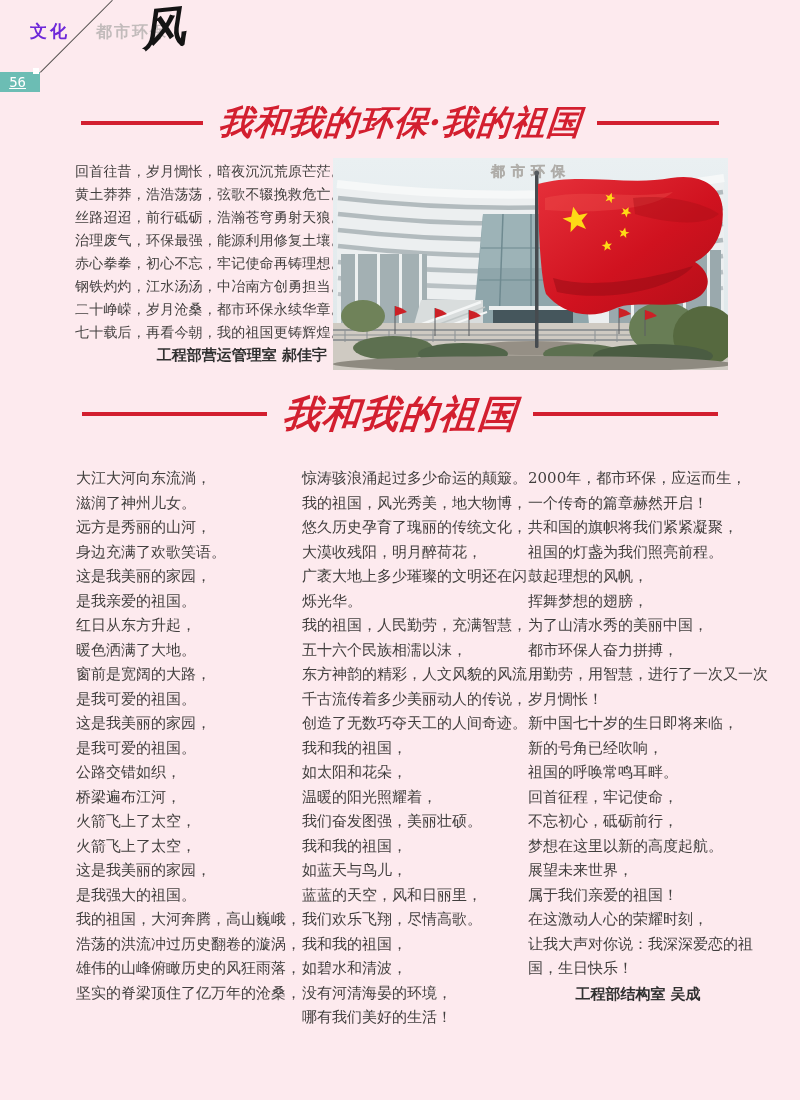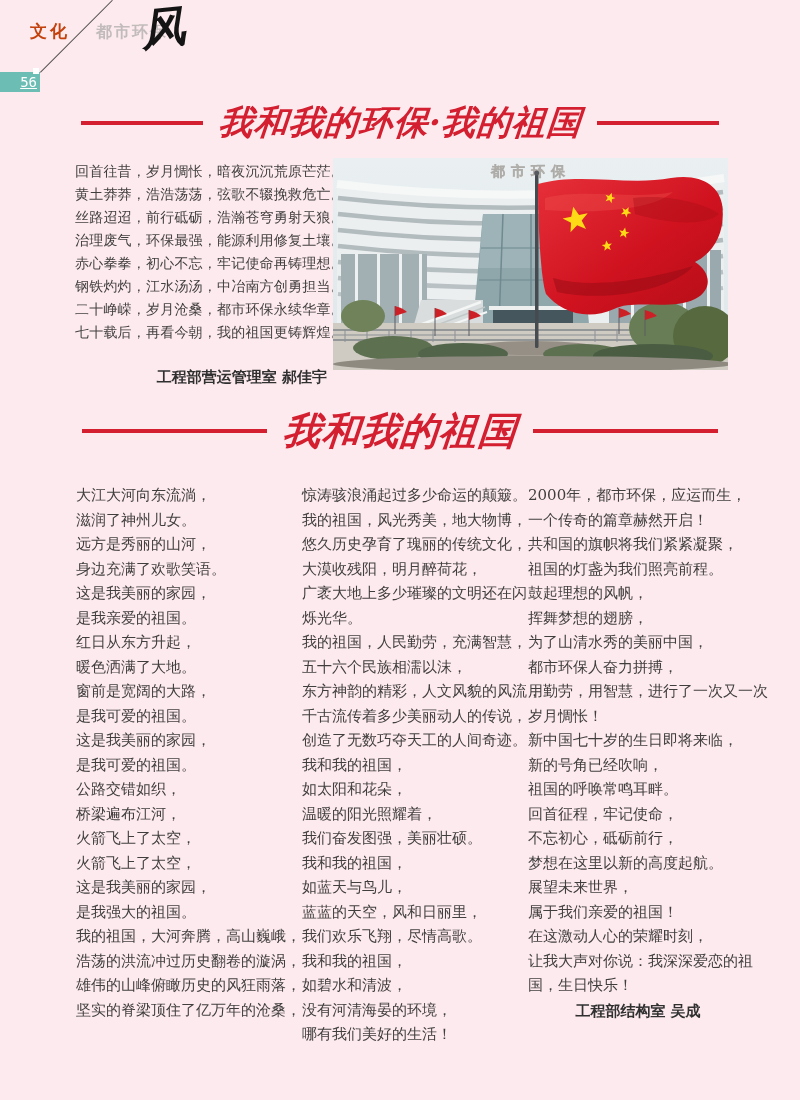--- a/index.html
+++ b/index.html
@@ -8,42 +8,42 @@
     width:800px;height:1100px;
     background:#fdeaee;
     overflow:hidden;
     font-family:"DejaVu Serif","Liberation Serif",serif;
     color:#413f3e;
   }
   
   .hdr-section{
     position:absolute;left:30px;top:20px;
     font-family:Liberation Serif, serif;
-    font-weight:bold;font-size:17px;color:#c2410c;letter-spacing:3px;text-align:center;
+    font-weight:bold;font-size:17px;color:#6d28d9;letter-spacing:3px;text-align:center;
   }
   .hdr-diag{
     position:absolute;left:40px;top:72px;
     width:102px;height:0;border-top:1px solid #55504f;
     transform:rotate(-45deg);transform-origin:0 0;
   }
   .hdr-mag{
     position:absolute;left:96px;top:22px;
     font-family:"DejaVu Sans","Liberation Sans",sans-serif;
     font-size:16px;color:#c2bbbb;letter-spacing:2px;font-weight:bold;
   }
   .hdr-callig{
     position:absolute;left:141px;top:6px;
     font-size:44px;font-style:italic;font-weight:bold;color:#141414;
     transform:rotate(-6deg);line-height:1;
   }
   .pagenum{
     position:absolute;left:0;top:72px;width:40px;height:20px;
     background:#6cbdb4;color:#ffffff;
     font-family:"DejaVu Sans Mono","Liberation Mono",monospace;
-    font-size:14px;line-height:20px;text-align:right;padding-right:3px;
+    font-size:14px;line-height:20px;text-align:right;padding-right:14px;
     box-sizing:border-box;
     text-decoration:underline;
   }
   .pagenum .sq{
     position:absolute;right:1px;top:-4px;width:6px;height:6px;background:#ffffff;
   }
   
   .title-row{
     display:flex;align-items:center;justify-content:center;
     gap:16px;
@@ -62,21 +62,21 @@
   .title-row.second .btitle{font-size:38px;}
   
   .top-section{
     display:flex;margin:12px 0 0 75px;
   }
   .poem-left{width:258px;padding-top:2px;}
   .poem-left .pline{
     font-size:14px;line-height:23px;letter-spacing:0.2px;white-space:nowrap;
   }
   .byline1{
-    margin-top:24px;text-align:right;padding-right:6px;
+    margin-top:2px;text-align:right;padding-right:6px;
     font-family:"DejaVu Sans","Liberation Sans",sans-serif;
     font-weight:bold;font-size:15px;color:#303030;
   }
   .photo{
     margin:0;width:395px;height:212px;flex:0 0 395px;
     overflow:hidden;
   }
   
   .columns{
     display:flex;margin:28px 4px 0 76px;

